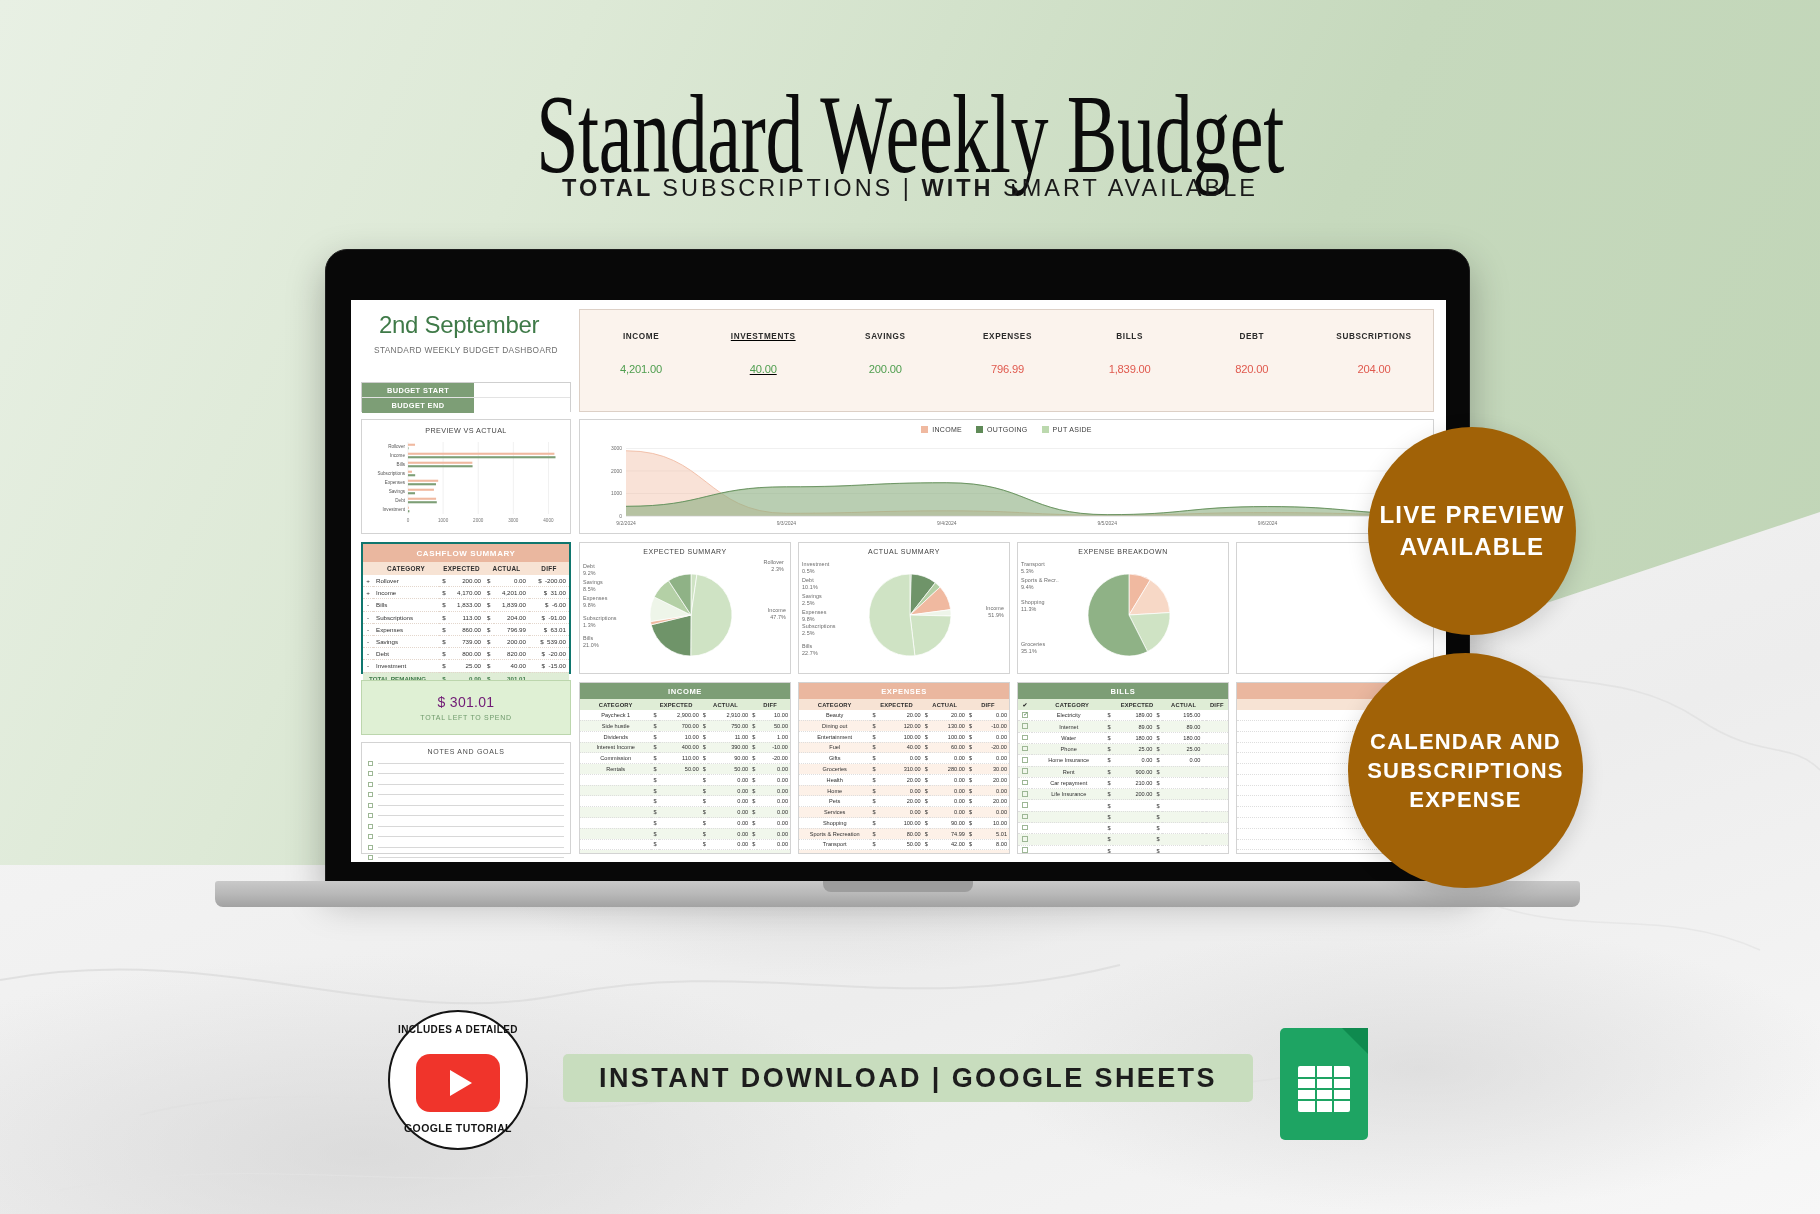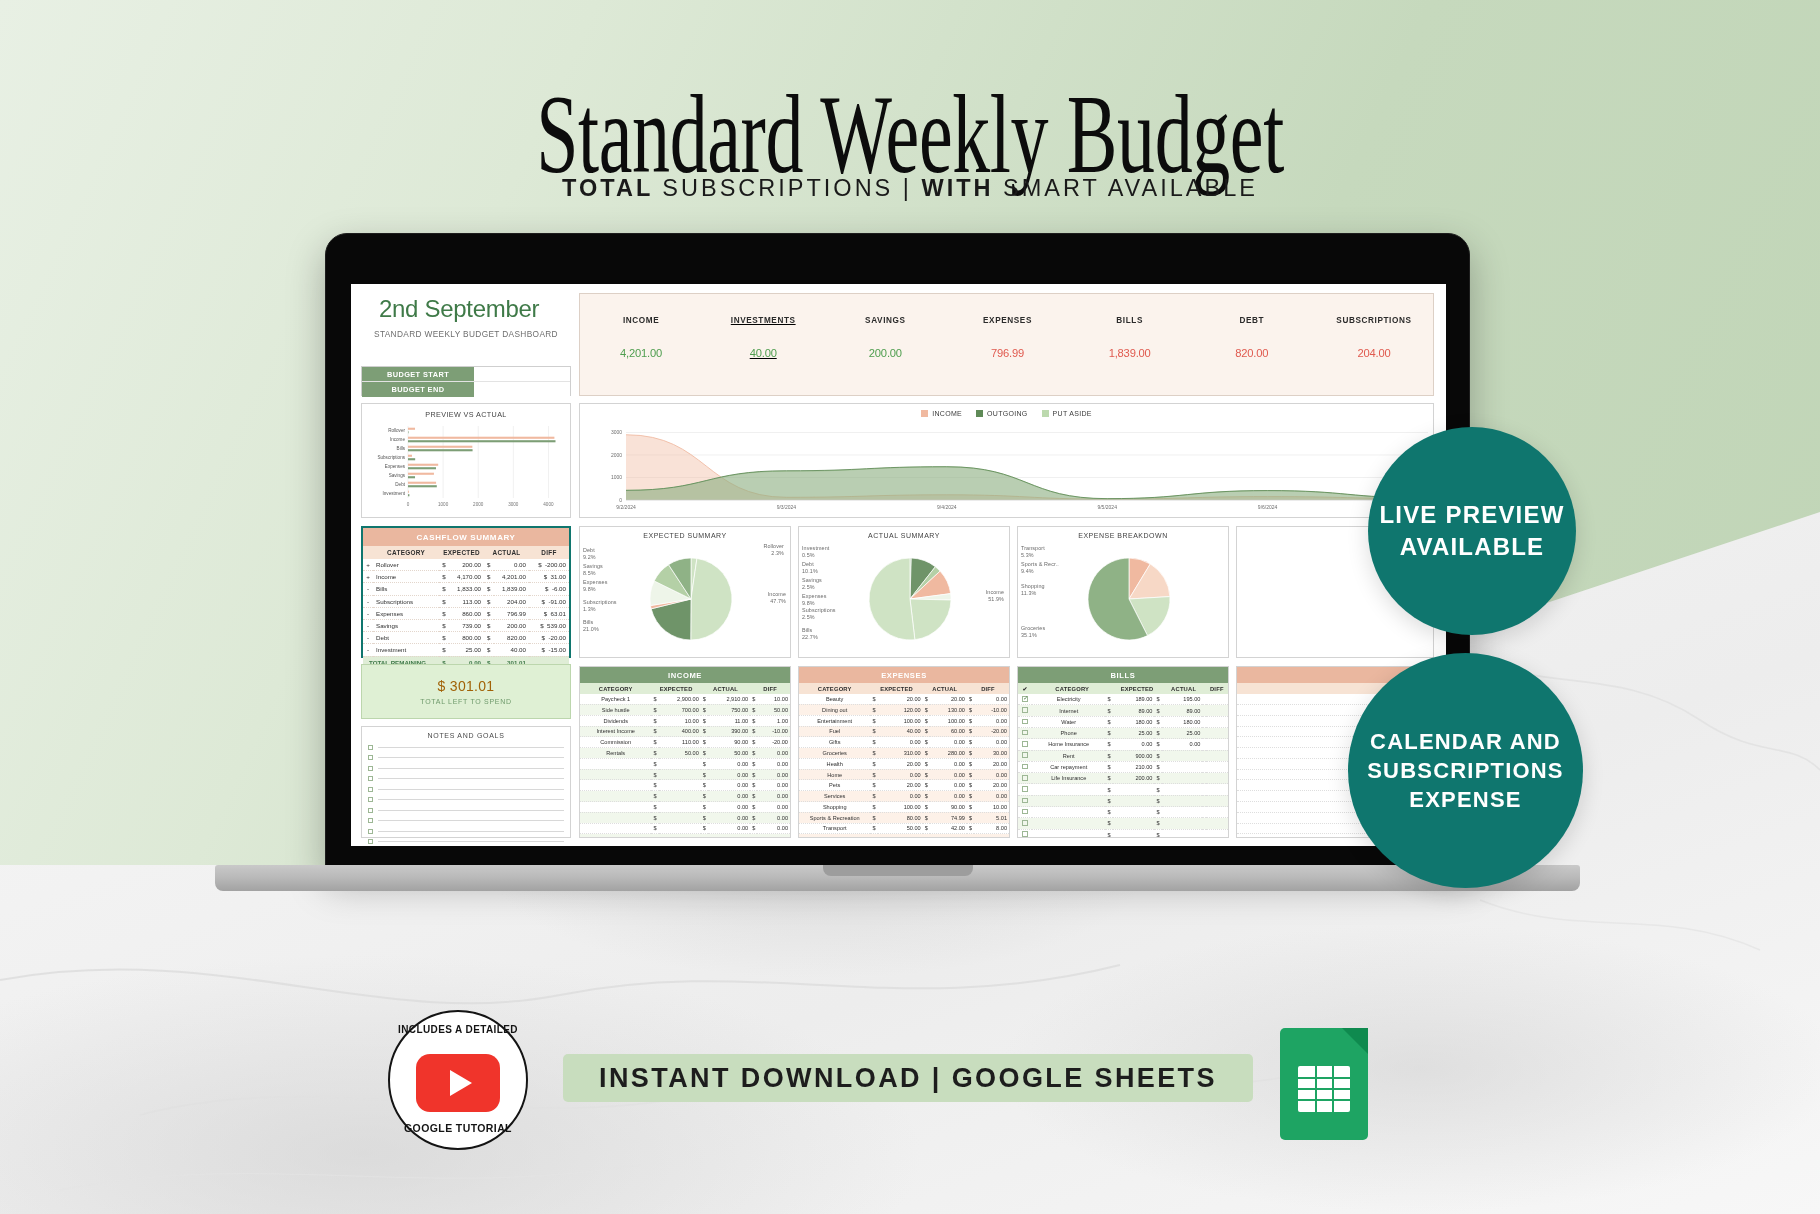--- a/index.html
+++ b/index.html
@@ -44,21 +44,21 @@
     position: absolute; left: 0; top: 175px; width: 1820px;
     text-align: center;
     font-size: 23.5px;
     color: #1a1a1a;
     letter-spacing: 3.0px;
     white-space: nowrap;
   }
   #subtitle .b { font-weight: 700; }
 
   
-  #laptop { position: absolute; left: 325px; top: 233px; width: 1145px; height: 650px; }
+  #laptop { position: absolute; left: 325px; top: 249px; width: 1145px; height: 650px; }
   #laptop-body {
     position: absolute; left: 0; top: 0; width: 1145px; height: 638px;
     background: #080808;
     border-radius: 22px 22px 6px 6px;
     box-shadow: 0 14px 38px rgba(0,0,0,0.28);
     border: 1px solid #1d1d1d;
   }
   #screen {
     position: absolute; left: 25px; top: 50px; width: 1095px; height: 562px;
     background: #ffffff;
@@ -122,21 +122,21 @@
   .cf-num { text-align:right; }
   .cf-diff { text-align:right; padding-right:5px; }
   .green { color:#3f9a47; }
   .red { color:#e2534a; }
   .cf-total td { background:#dfedd6; font-weight:700; color:#3f7a48; border-bottom:none; }
 
   
   #left-card { position:absolute; left:10px; top:380px; width:210px; height:55px;
                background:#dff0d4; border:1px solid #bcd6ad; display:flex;
                flex-direction:column; align-items:center; justify-content:center; }
-  #left-amt { font-size:14px; color:#a16207; letter-spacing:0.3px; }
+  #left-amt { font-size:14px; color:#701a75; letter-spacing:0.3px; }
   #left-lbl { font-size:7px; color:#6f9a6c; letter-spacing:0.7px; margin-top:4px; }
 
   
   #notes-card { position:absolute; left:10px; top:442px; width:210px; height:112px; }
   #notes-title { text-align:center; font-size:7px; color:#4a4a4a; letter-spacing:0.7px; padding-top:5px; }
   .note-line { display:flex; align-items:center; gap:5px; padding:0 6px; margin-top:5.5px; }
   .note-box { width:5px; height:5px; border:1px solid #9db795; flex:none; }
   .note-rule { flex:1; border-bottom:1px solid #d8d8d8; height:1px; }
 
   
@@ -169,21 +169,21 @@
   .c-diff { text-align:right; padding-right:4px; }
   .row-alt-g:nth-child(even) td { background:#f1f7ec; }
   .row-alt-p:nth-child(even) td { background:#fdf1e8; }
   .chk { width:5.5px; height:5.5px; border:1px solid #9db795; display:inline-block; }
   .chk.on { background:#fff; position:relative; }
   .chk.on:after { content:"✓"; position:absolute; left:0px; top:-3px; font-size:6px; color:#4a7a46; }
 
   
   .badge {
     position:absolute; border-radius:50%;
-    background:#0f766e; color:#fff;
+    background:#a16207; color:#fff;
     display:flex; align-items:center; justify-content:center; text-align:center;
     font-weight:700; letter-spacing:1.2px; line-height:1.33;
     box-shadow:0 6px 22px rgba(0,0,0,0.14);
   }
   #badge-live { left:1368px; top:427px; width:208px; height:208px; font-size:24px; }
   #badge-cal { left:1348px; top:653px; width:235px; height:235px; font-size:22px; }
 
   
   #cta {
     position:absolute; left:563px; top:1054px; width:690px; height:48px;

